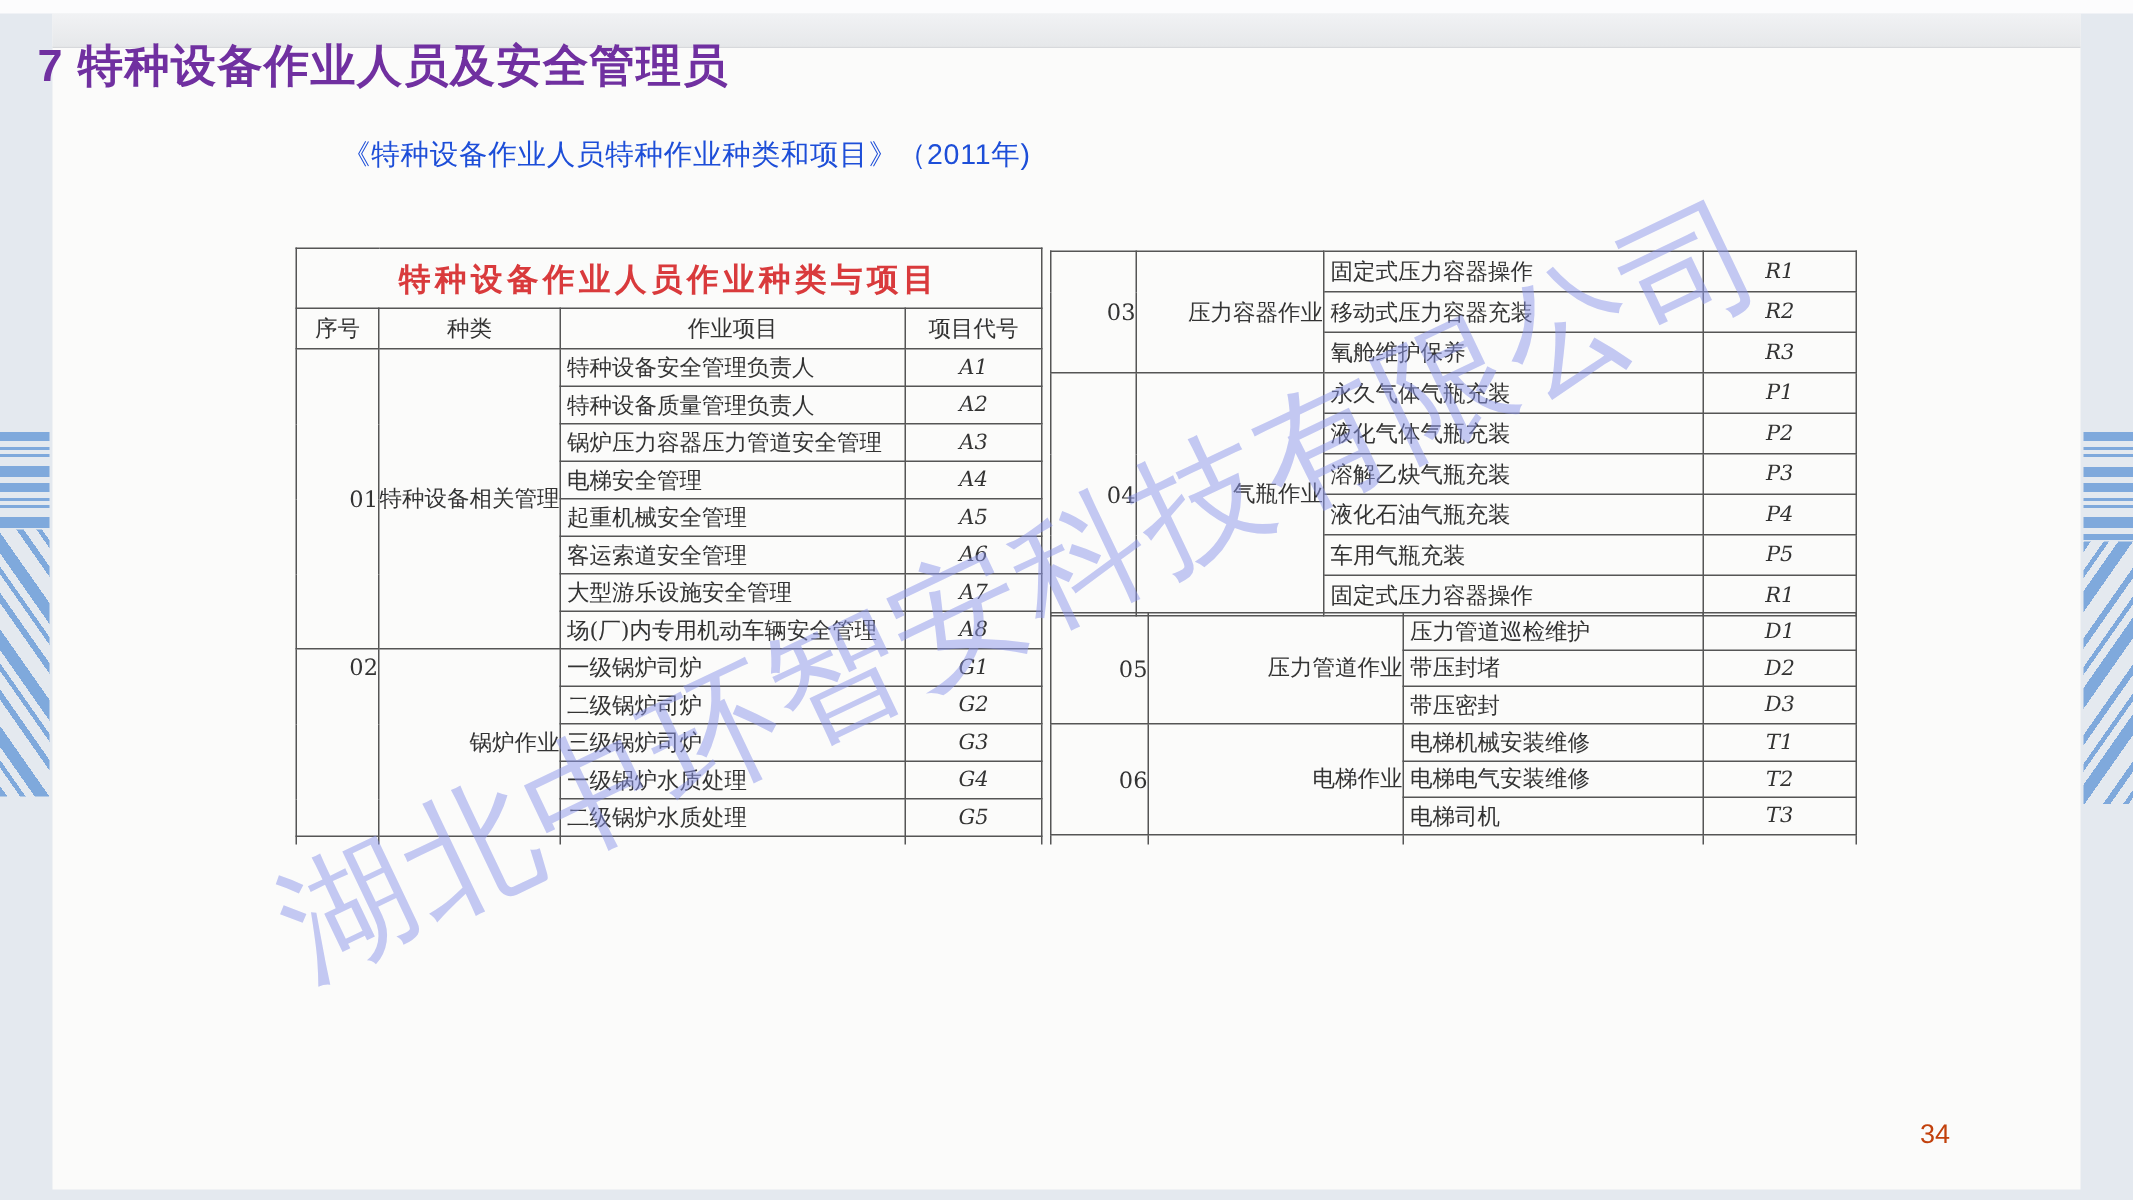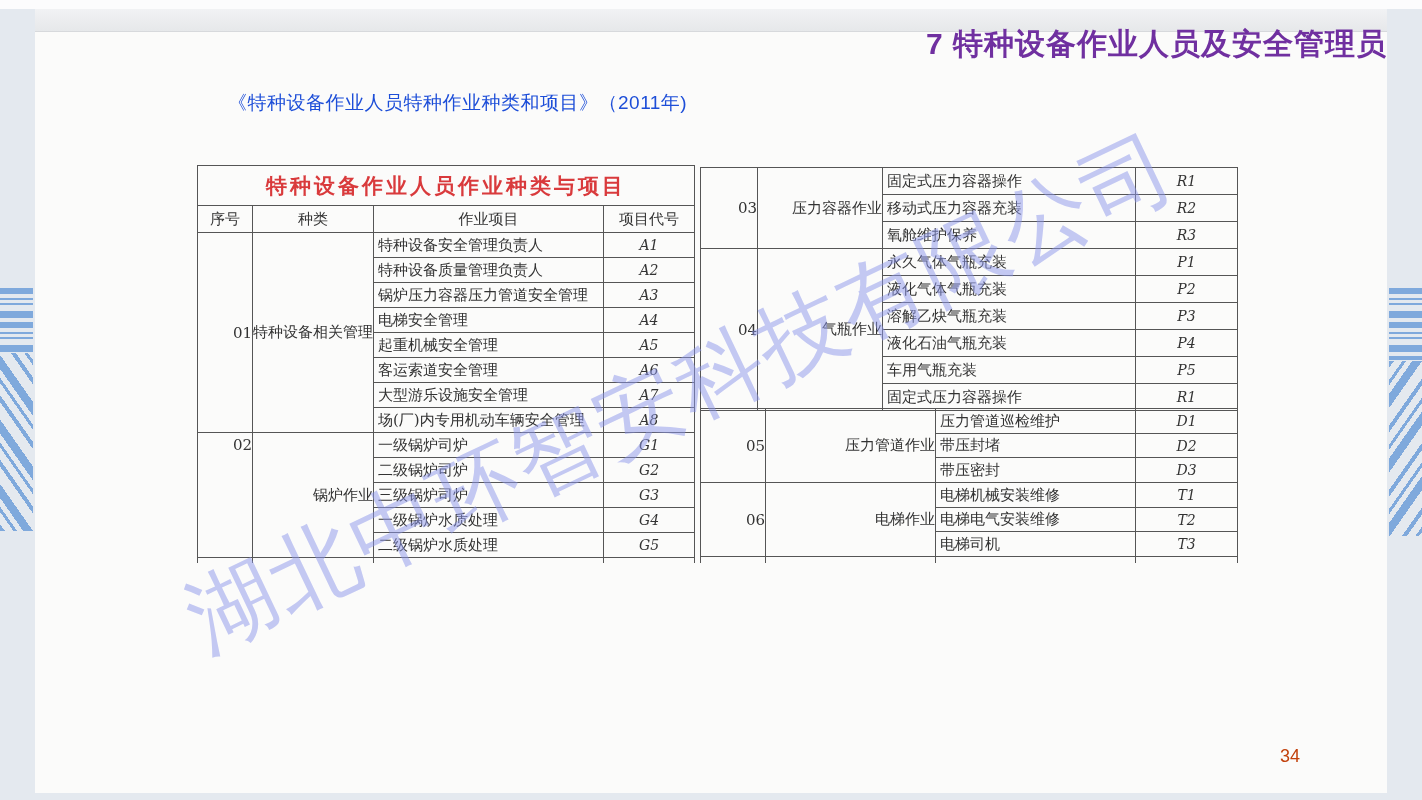--- a/index.html
+++ b/index.html
@@ -30,21 +30,21 @@
       var(--stripe) 11px 14px, transparent 14px 19px,
       var(--stripe) 19px 27px, transparent 27px 37px);
   }
   .d-stripes-r{
     background:repeating-linear-gradient(125deg,
       var(--stripe) 0 4px, transparent 4px 11px,
       var(--stripe) 11px 14px, transparent 14px 19px,
       var(--stripe) 19px 27px, transparent 27px 37px);
   }
   .slide-title{
-    position:absolute;left:35px;top:24px;width:1352px;text-align:right;
+    position:absolute;left:25px;top:24px;width:1352px;text-align:left;
     font-size:30px;font-weight:bold;color:var(--title);letter-spacing:1px;
   }
   .subtitle{
     position:absolute;left:228px;top:90px;
     font-size:19px;color:#1d4ed8;letter-spacing:0.5px;
   }
   .tbl{border-collapse:collapse;table-layout:fixed;position:absolute;z-index:2;}
   .tbl td{
     border:1px solid #555;
     font-family:"DejaVu Serif","Liberation Serif",serif;

